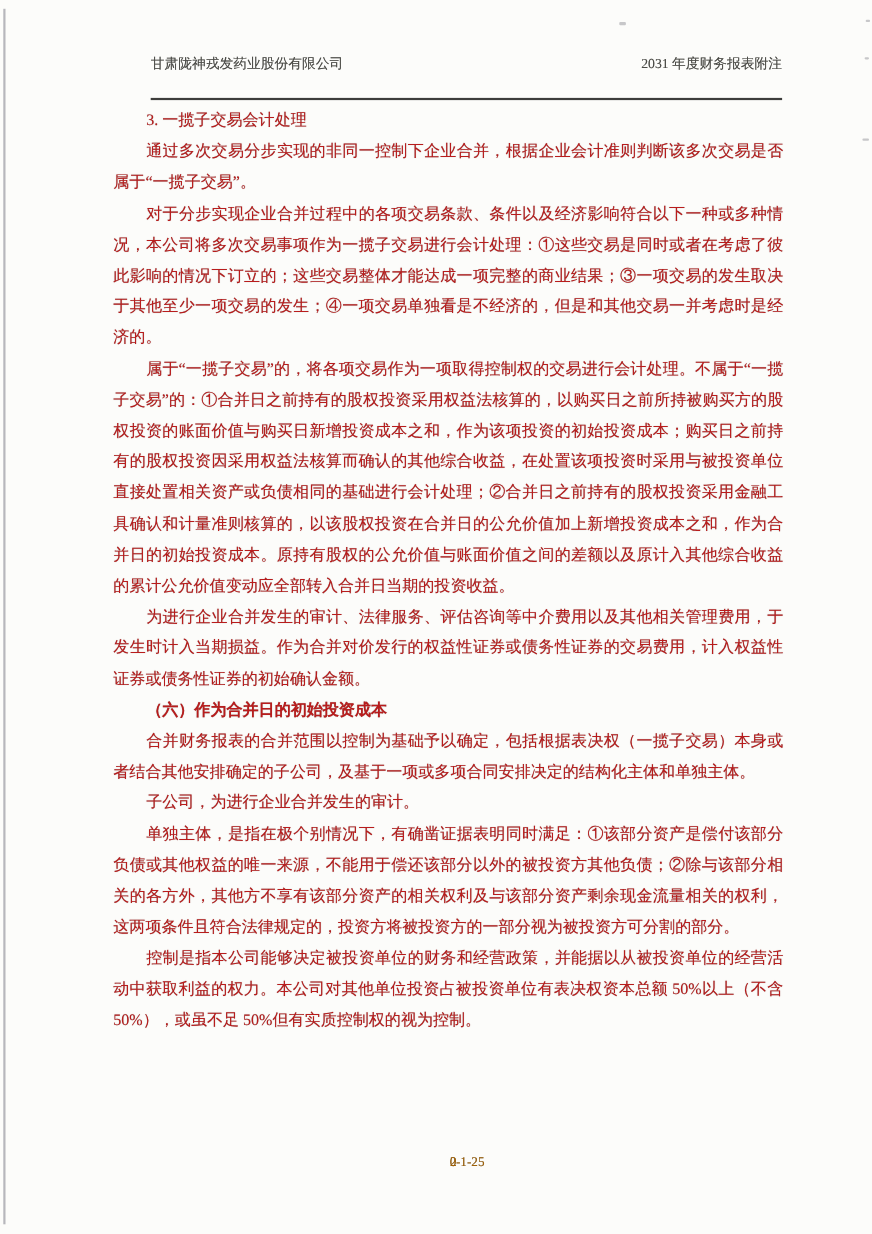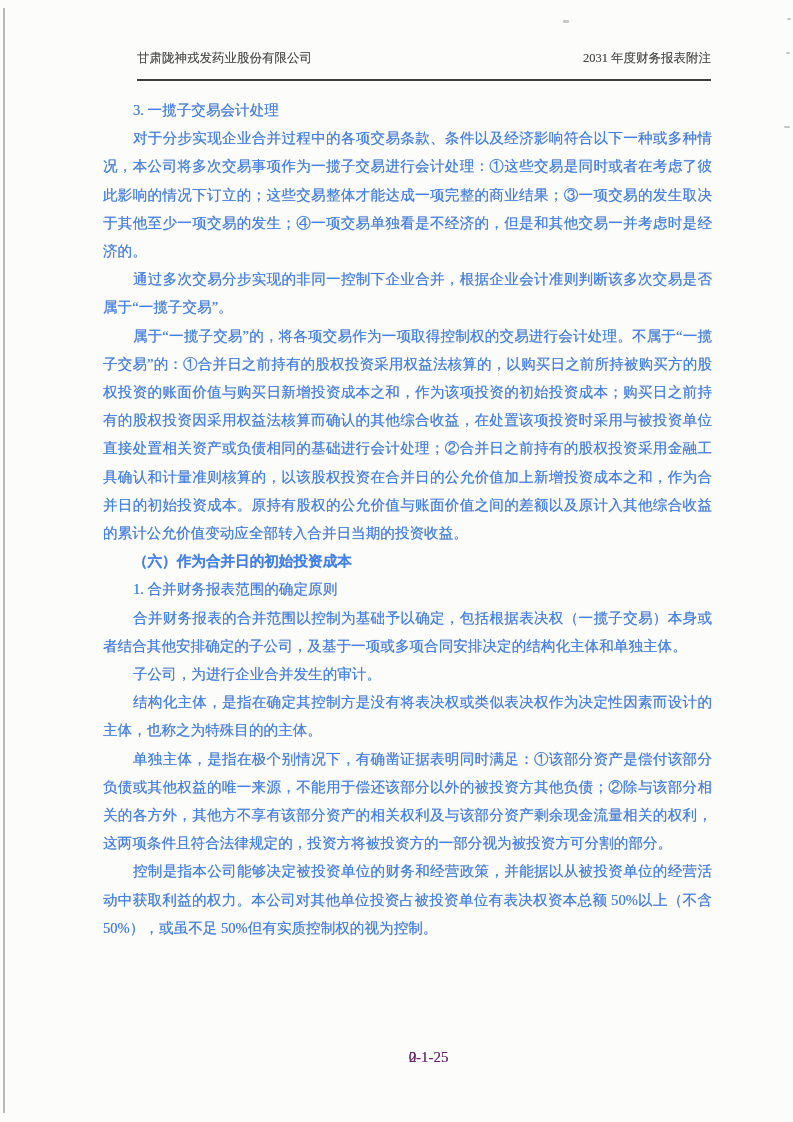--- a/index.html
+++ b/index.html
@@ -37,53 +37,53 @@
   .speck.s4 { left: 784px; top: 126px; width: 6px; height: 2px; }
 
   .header {
     position: absolute;
     top: 50px;
     left: 137px;
     width: 574px;
     display: flex;
     justify-content: space-between;
     align-items: flex-end;
-    padding-bottom: 12px;
+    padding-bottom: 22px;
     border-bottom: 2px solid #3d3d3b;
     font-size: 12.5px;
     color: #4b4b47;
     text-shadow: 0 0 0.6px rgba(75,75,70,0.55);
     white-space: nowrap;
   }
 
   .doc-body {
     position: absolute;
     top: 96px;
     left: 103px;
     width: 609px;
     font-size: 14.6px;
     line-height: 28.2px;
     text-align: justify;
-    color: #3b82f6;
+    color: #b91c1c;
     text-shadow: 0 0 0.7px rgba(70,70,65,0.55);
   }
   .doc-body p {
     margin: 0;
     text-indent: 2.05em;
   }
   .doc-body p.bold {
     font-weight: 700;
   }
 
   .footer {
     position: absolute;
     top: 1049px;
     left: 409px;
-    font-size: 15px;
-    color: #701a75;
+    font-size: 12px;
+    color: #a16207;
     text-shadow: 0 0 0.6px rgba(63,63,60,0.6);
     white-space: nowrap;
   }
   
   .pg-overprint {
     letter-spacing: -0.52em;
     margin-right: 0.46em;
   }
 </style>
 </head>
@@ -97,28 +97,27 @@
   <div class="speck s3"></div>
   <div class="speck s4"></div>
 
   <header class="header">
     <span>甘肃陇神戎发药业股份有限公司</span>
     <span>2031 年度财务报表附注</span>
   </header>
 
   <main id="doc-body" class="doc-body">
       <p>3. 一揽子交易会计处理</p>
+      <p>通过多次交易分步实现的非同一控制下企业合并，根据企业会计准则判断该多次交易是否属于“一揽子交易”。</p>
       <p>对于分步实现企业合并过程中的各项交易条款、条件以及经济影响符合以下一种或多种情况，本公司将多次交易事项作为一揽子交易进行会计处理：①这些交易是同时或者在考虑了彼此影响的情况下订立的；这些交易整体才能达成一项完整的商业结果；③一项交易的发生取决于其他至少一项交易的发生；④一项交易单独看是不经济的，但是和其他交易一并考虑时是经济的。</p>
-      <p>通过多次交易分步实现的非同一控制下企业合并，根据企业会计准则判断该多次交易是否属于“一揽子交易”。</p>
       <p>属于“一揽子交易”的，将各项交易作为一项取得控制权的交易进行会计处理。不属于“一揽子交易”的：①合并日之前持有的股权投资采用权益法核算的，以购买日之前所持被购买方的股权投资的账面价值与购买日新增投资成本之和，作为该项投资的初始投资成本；购买日之前持有的股权投资因采用权益法核算而确认的其他综合收益，在处置该项投资时采用与被投资单位直接处置相关资产或负债相同的基础进行会计处理；②合并日之前持有的股权投资采用金融工具确认和计量准则核算的，以该股权投资在合并日的公允价值加上新增投资成本之和，作为合并日的初始投资成本。原持有股权的公允价值与账面价值之间的差额以及原计入其他综合收益的累计公允价值变动应全部转入合并日当期的投资收益。</p>
+      <p>为进行企业合并发生的审计、法律服务、评估咨询等中介费用以及其他相关管理费用，于发生时计入当期损益。作为合并对价发行的权益性证券或债务性证券的交易费用，计入权益性证券或债务性证券的初始确认金额。</p>
       <p class="bold">（六）作为合并日的初始投资成本</p>
-      <p>1. 合并财务报表范围的确定原则</p>
       <p>合并财务报表的合并范围以控制为基础予以确定，包括根据表决权（一揽子交易）本身或者结合其他安排确定的子公司，及基于一项或多项合同安排决定的结构化主体和单独主体。</p>
       <p>子公司，为进行企业合并发生的审计。</p>
-      <p>结构化主体，是指在确定其控制方是没有将表决权或类似表决权作为决定性因素而设计的主体，也称之为特殊目的的主体。</p>
       <p>单独主体，是指在极个别情况下，有确凿证据表明同时满足：①该部分资产是偿付该部分负债或其他权益的唯一来源，不能用于偿还该部分以外的被投资方其他负债；②除与该部分相关的各方外，其他方不享有该部分资产的相关权利及与该部分资产剩余现金流量相关的权利，这两项条件且符合法律规定的，投资方将被投资方的一部分视为被投资方可分割的部分。</p>
       <p>控制是指本公司能够决定被投资单位的财务和经营政策，并能据以从被投资单位的经营活动中获取利益的权力。本公司对其他单位投资占被投资单位有表决权资本总额 50%以上（不含50%），或虽不足 50%但有实质控制权的视为控制。</p>
     </main>
 
   <footer class="footer">
     <span class="pg-overprint">20</span><span>-1-25</span>
   </footer>
 
 </div>
 

